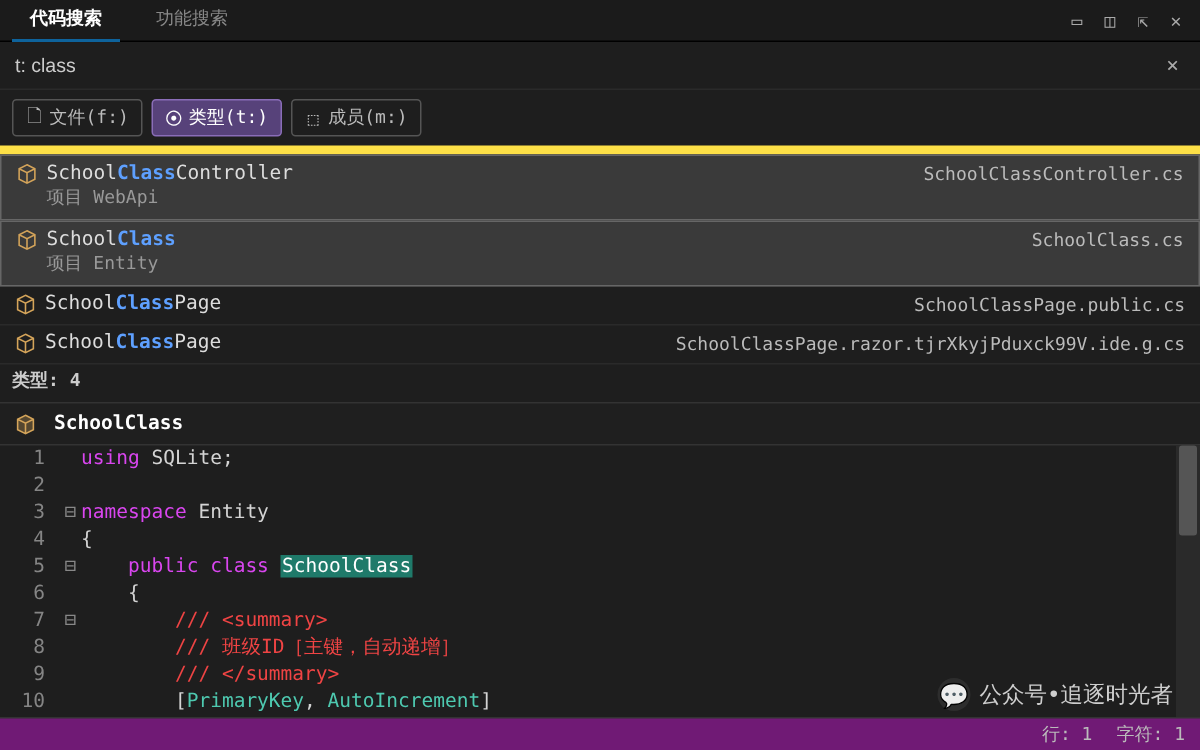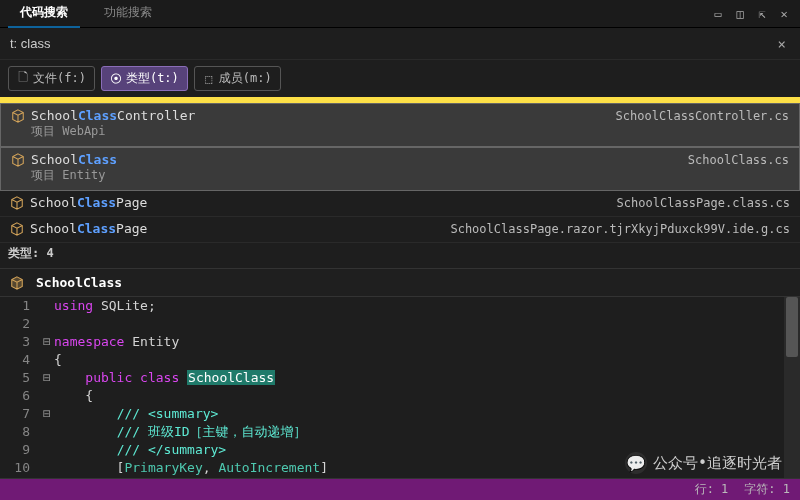--- a/index.html
+++ b/index.html
@@ -147,21 +147,21 @@
   position: relative;
   height: 220px;
 }
 .code {
   flex: 1;
   white-space: pre;
   color: #d4d4d4;
   padding-right: 10px;
 }
 .code .kw { color: #d946ef; }
-.code .com { color: #5eead4; }
+.code .com { color: #ef4444; }
 .code .attr { color: #4ec9b0; }
 .code .hlbg { background: #1f7a6a; color: #fff; padding: 0 1px; }
 .scrollbar {
   width: 16px;
   background: #2a2a2a;
   position: relative;
 }
 .thumb {
   position: absolute; top: 0; left: 2px;
   width: 12px; height: 60px;
@@ -267,21 +267,21 @@
       <div class="result-sub">项目 Entity</div>
     </div>
     <div class="result">
       <div class="result-top">
         <span class="result-icon cls-i">
           <svg width="14" height="14" viewBox="0 0 16 16">
             <path fill="none" stroke="#d4a45a" stroke-width="1.2" d="M8 1l6 3v8l-6 3-6-3V4z M2 4l6 3 6-3 M8 7v8"></path>
           </svg>
         </span>
         <span class="result-name">School<span class="hl">Class</span>Page</span>
-        <span class="result-file">SchoolClassPage.class.cs</span>
+        <span class="result-file">SchoolClassPage.public.cs</span>
       </div>
     </div>
     <div class="result">
       <div class="result-top">
         <span class="result-icon cls-i">
           <svg width="14" height="14" viewBox="0 0 16 16">
             <path fill="none" stroke="#d4a45a" stroke-width="1.2" d="M8 1l6 3v8l-6 3-6-3V4z M2 4l6 3 6-3 M8 7v8"></path>
           </svg>
         </span>
         <span class="result-name">School<span class="hl">Class</span>Page</span>

